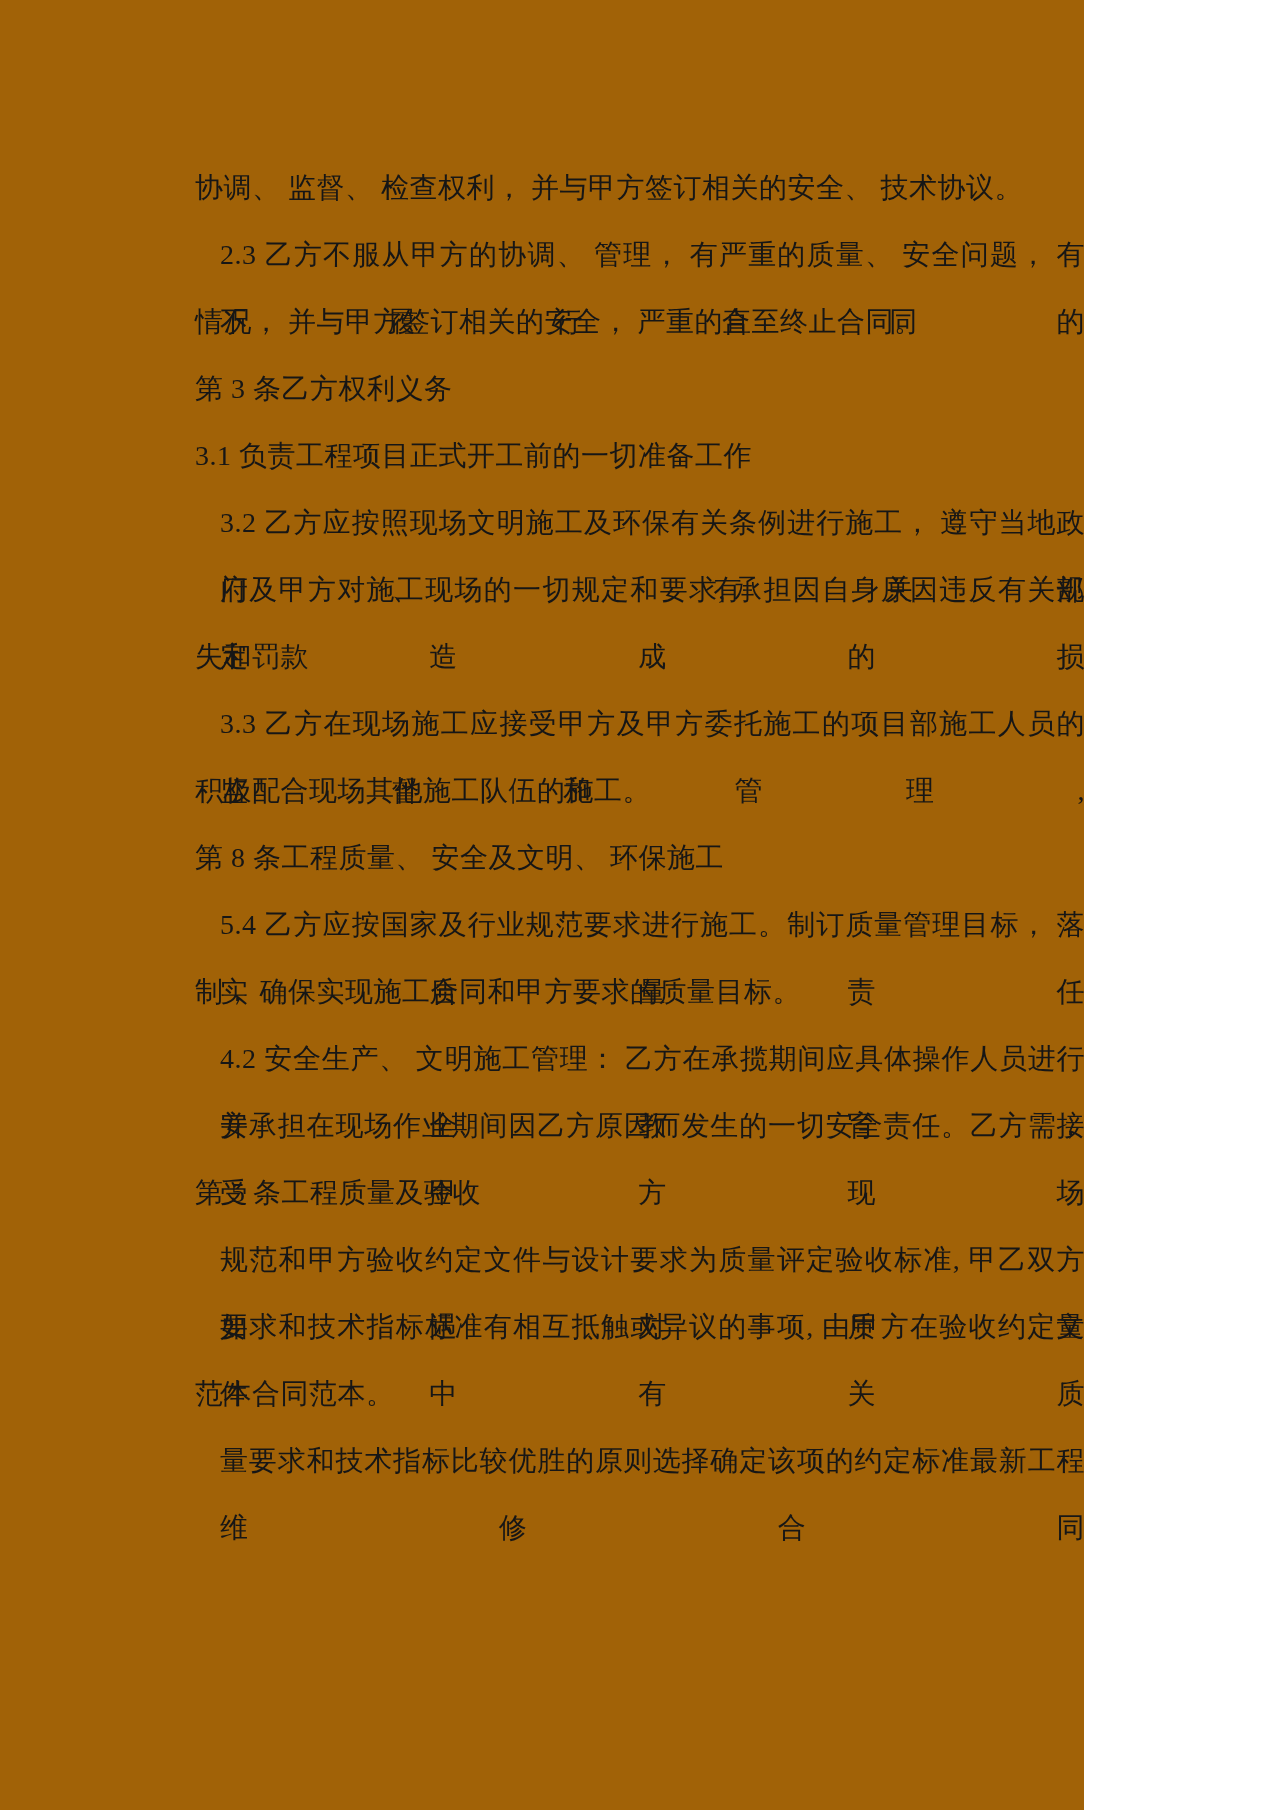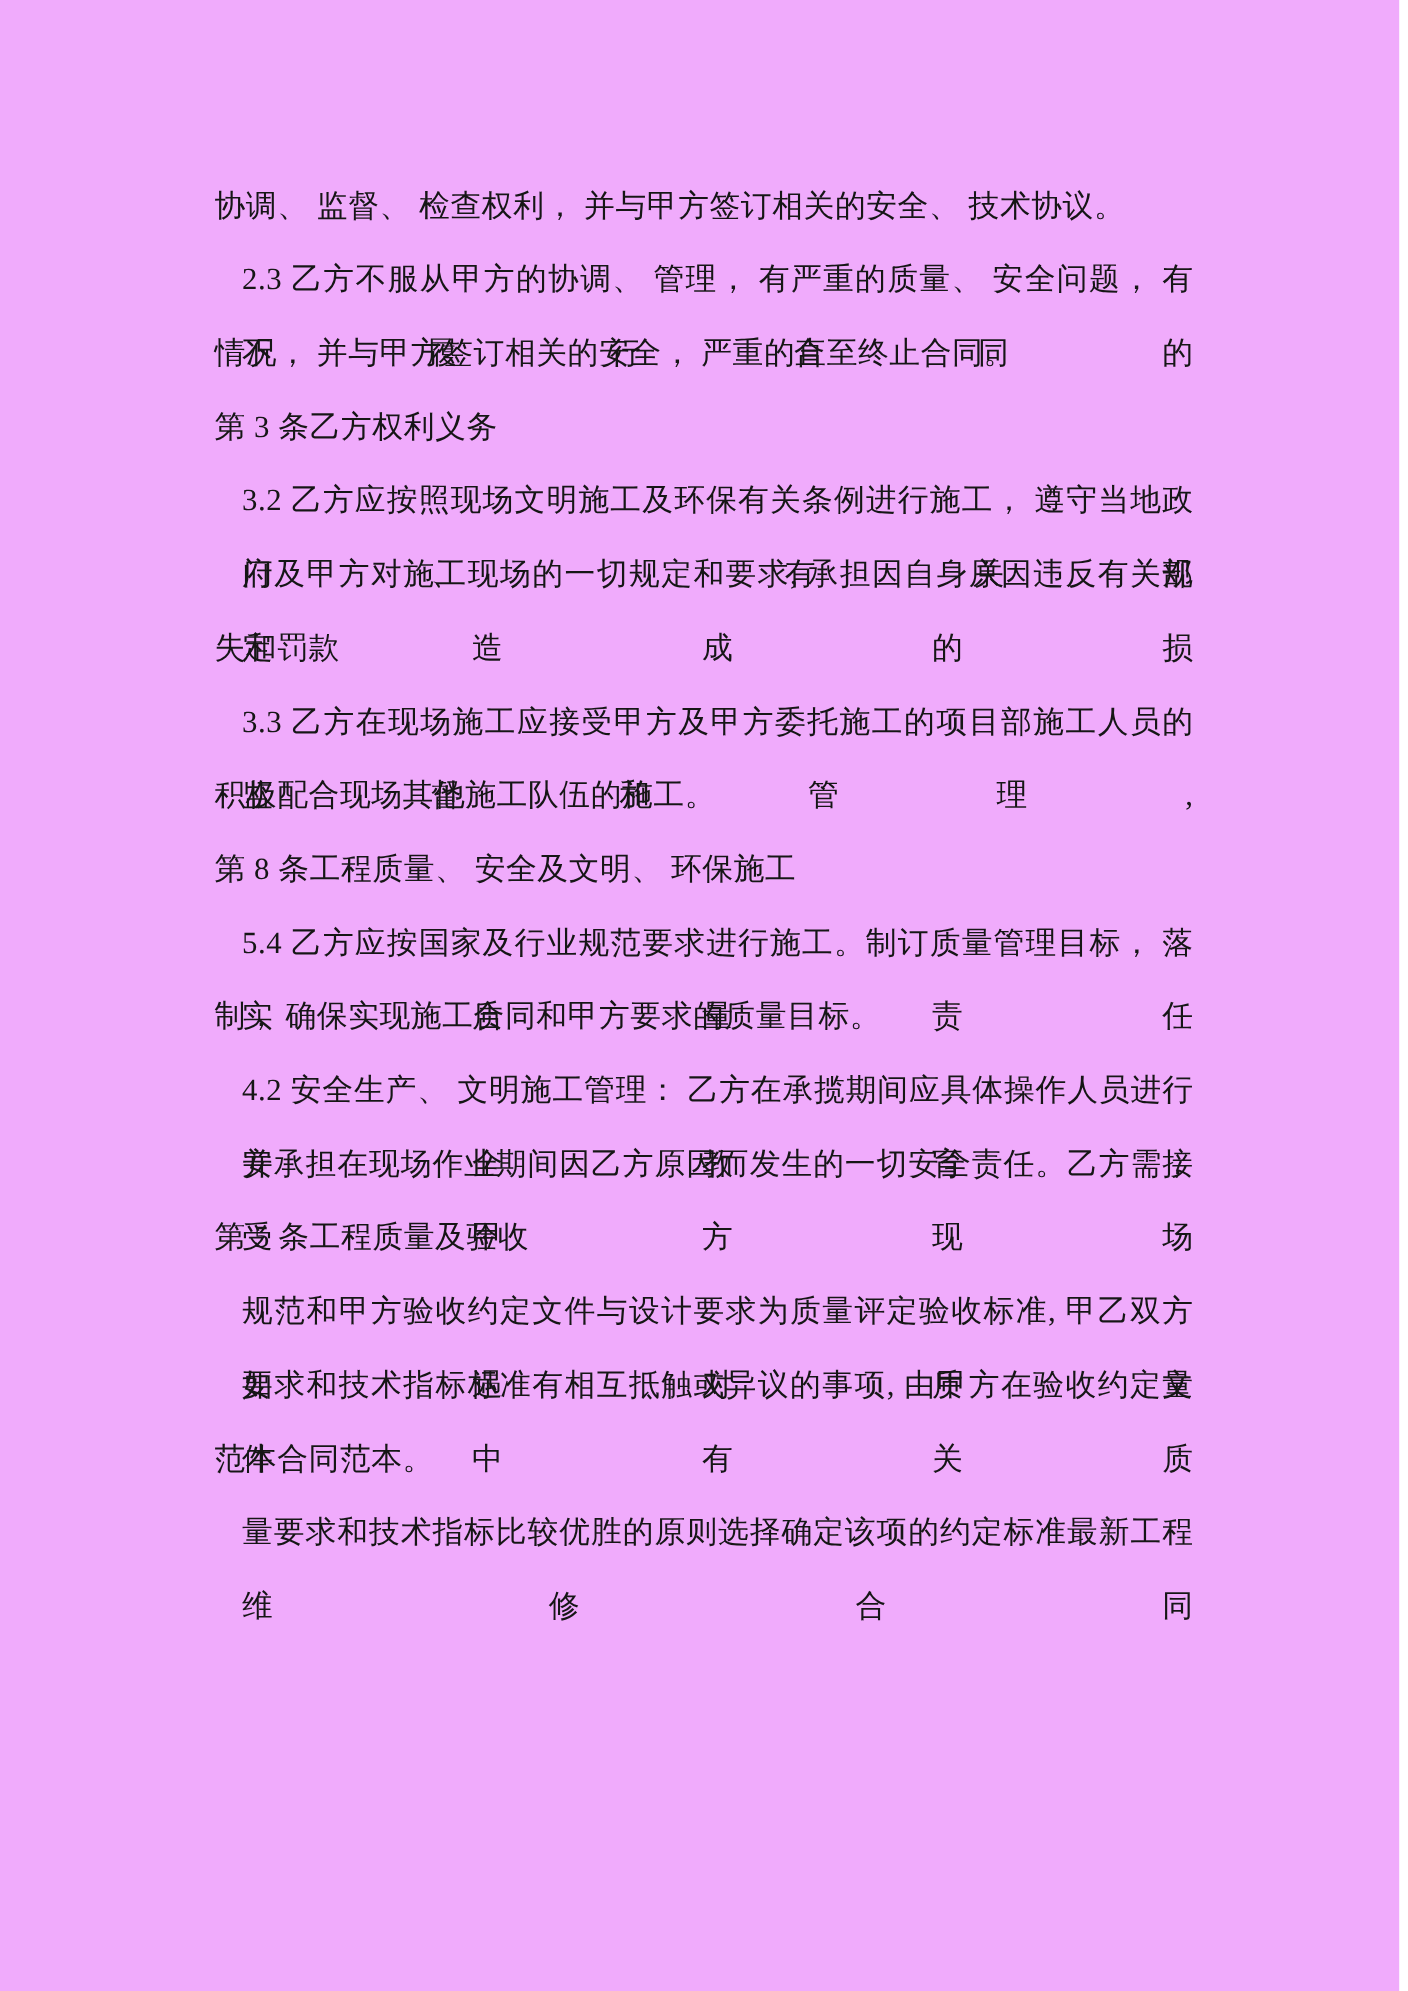--- a/index.html
+++ b/index.html
@@ -7,24 +7,25 @@
     padding: 0;
   }
   body {
     width: 1280px;
     height: 1810px;
     background: #ffffff;
     font-family: "Liberation Serif", "DejaVu Serif", serif;
   }
   .page {
     position: relative;
-    width: 1272px;
+    width: 1068px;
     height: 1810px;
-    background: #f0abfc;
+    background: #a16207;
     overflow: hidden;
+    padding-left: 16px;
   }
   .doc-text {
     position: absolute;
     left: 195px;
     top: 154px;
     width: 890px;
     color: #161616;
     font-size: 28px;
   }
   .doc-line {
@@ -43,20 +44,21 @@
 </style>
 </head>
 <body>
 
 <div class="page">
   <div class="doc-text">
       <div class="doc-line">协调、 监督、 检查权利， 并与甲方签订相关的安全、 技术协议。</div>
       <div class="doc-line justify">2.3 乙方不服从甲方的协调、 管理， 有严重的质量、 安全问题， 有不履行合同的</div>
       <div class="doc-line">情况， 并与甲方签订相关的安全， 严重的直至终止合同。</div>
       <div class="doc-line">第 3 条乙方权利义务</div>
+      <div class="doc-line">3.1 负责工程项目正式开工前的一切准备工作</div>
       <div class="doc-line justify">3.2 乙方应按照现场文明施工及环保有关条例进行施工， 遵守当地政府、 有关部</div>
       <div class="doc-line justify">门及甲方对施工现场的一切规定和要求, 承担因自身原因违反有关规定造成的损</div>
       <div class="doc-line">失和罚款</div>
       <div class="doc-line justify">3.3 乙方在现场施工应接受甲方及甲方委托施工的项目部施工人员的监督和管理,</div>
       <div class="doc-line">积极配合现场其他施工队伍的施工。</div>
       <div class="doc-line">第 8 条工程质量、 安全及文明、 环保施工</div>
       <div class="doc-line justify">5.4 乙方应按国家及行业规范要求进行施工。制订质量管理目标， 落实质量责任</div>
       <div class="doc-line">制， 确保实现施工合同和甲方要求的质量目标。</div>
       <div class="doc-line justify">4.2 安全生产、 文明施工管理： 乙方在承揽期间应具体操作人员进行安全教育，</div>
       <div class="doc-line justify">并承担在现场作业期间因乙方原因而发生的一切安全责任。乙方需接受甲方现场</div>

